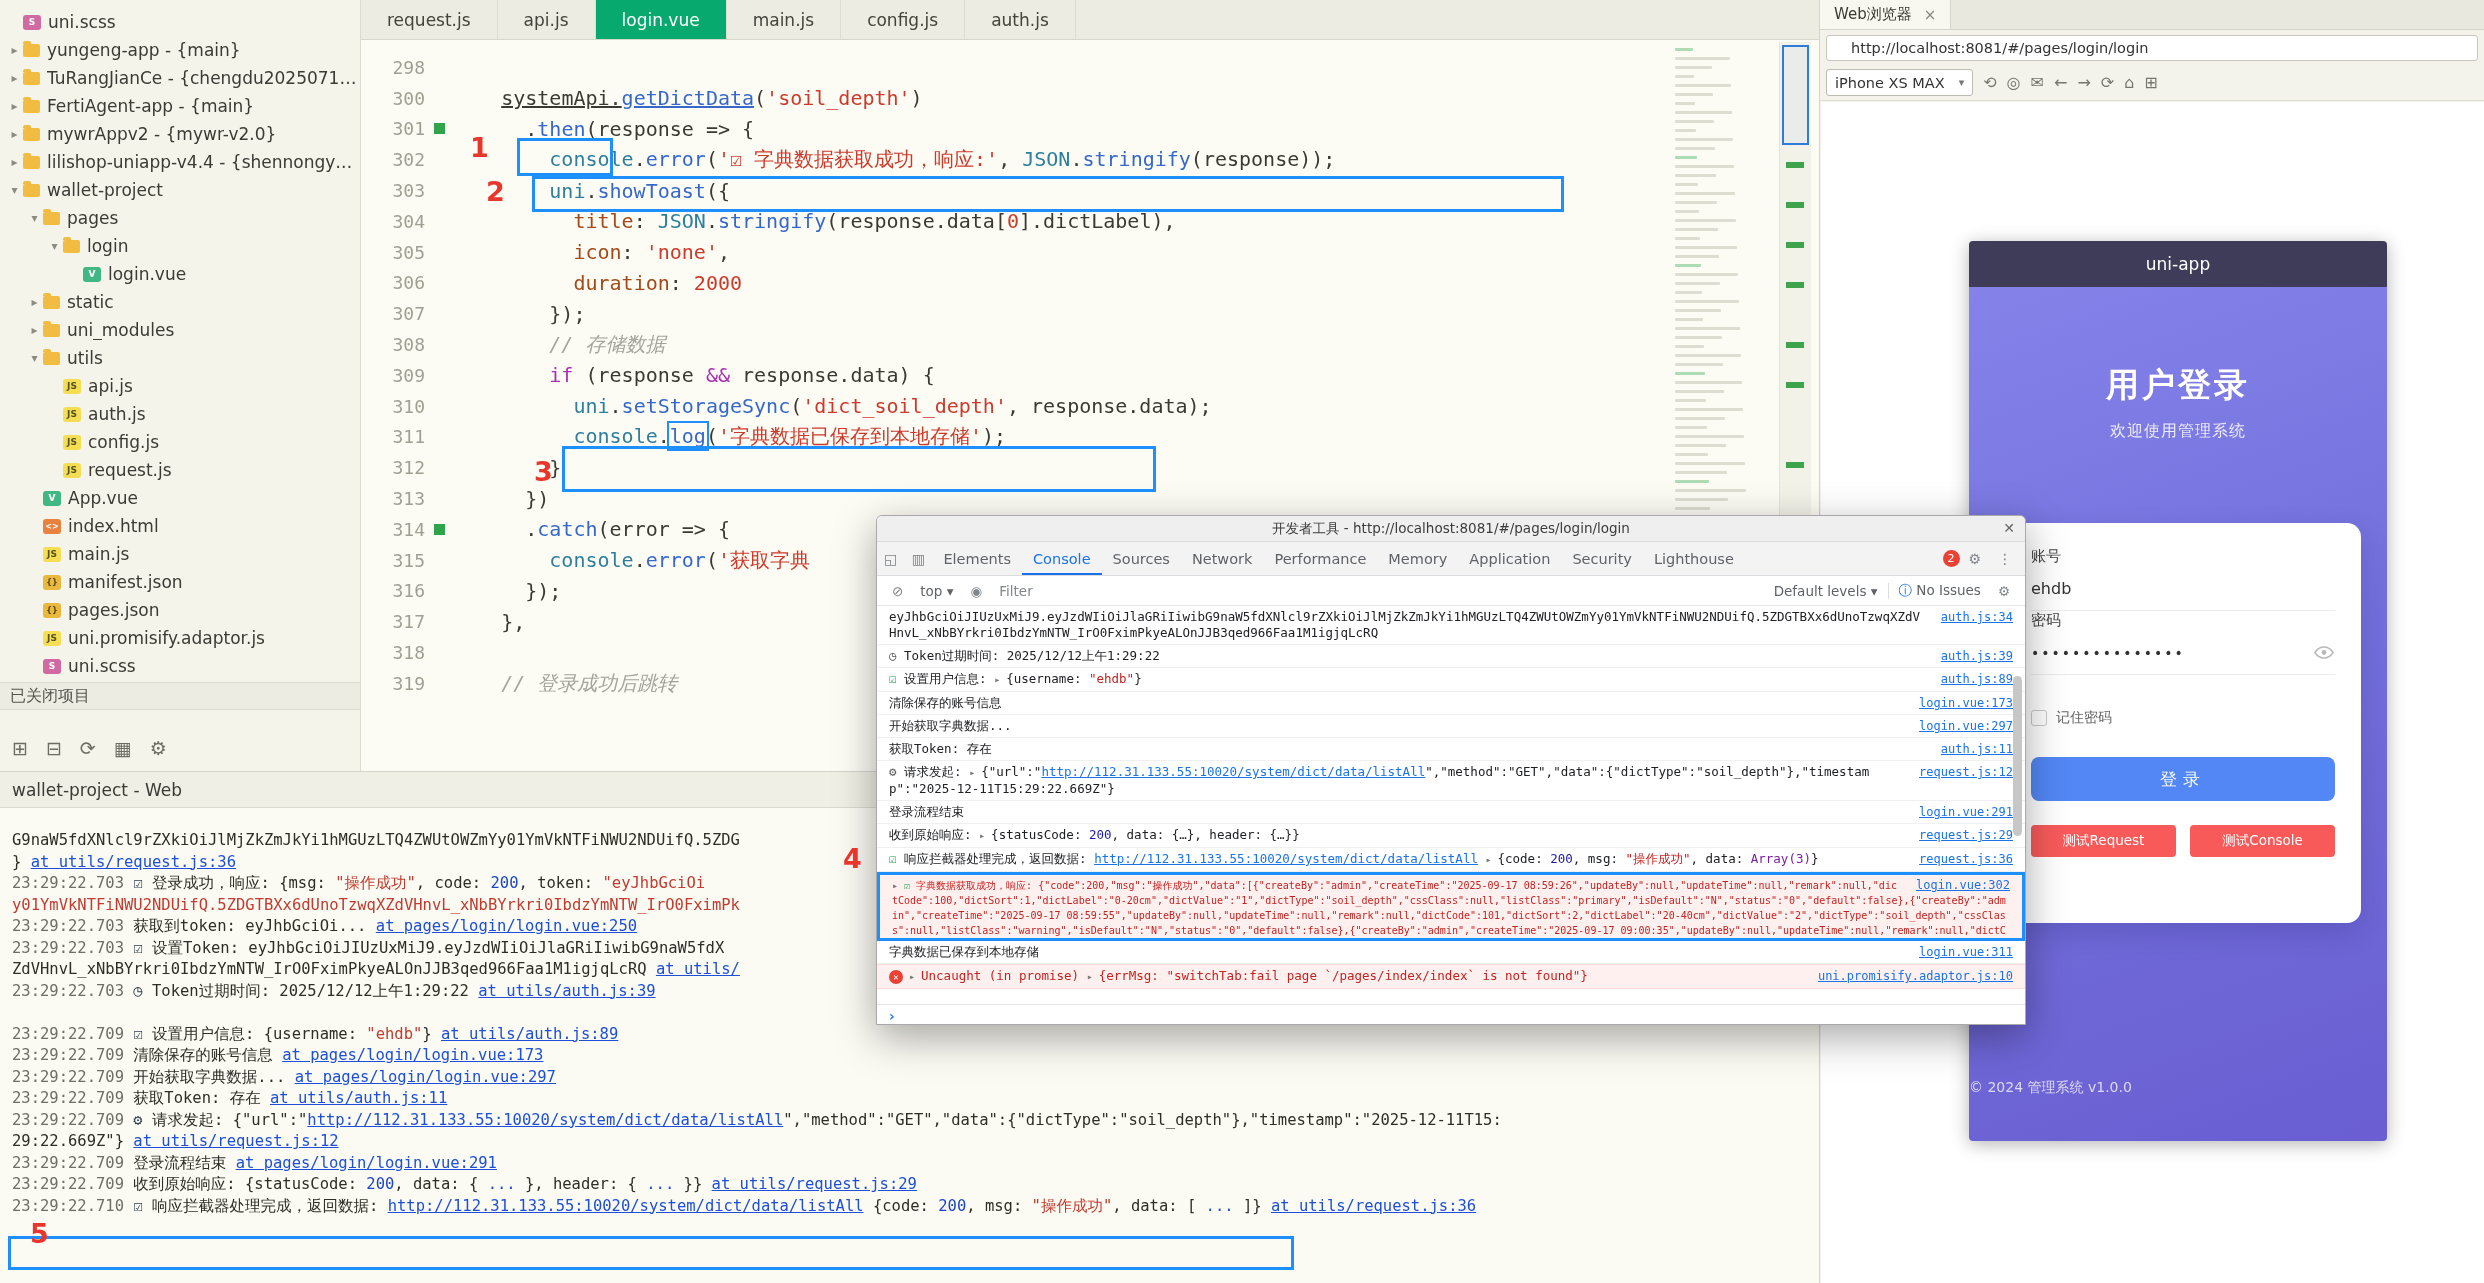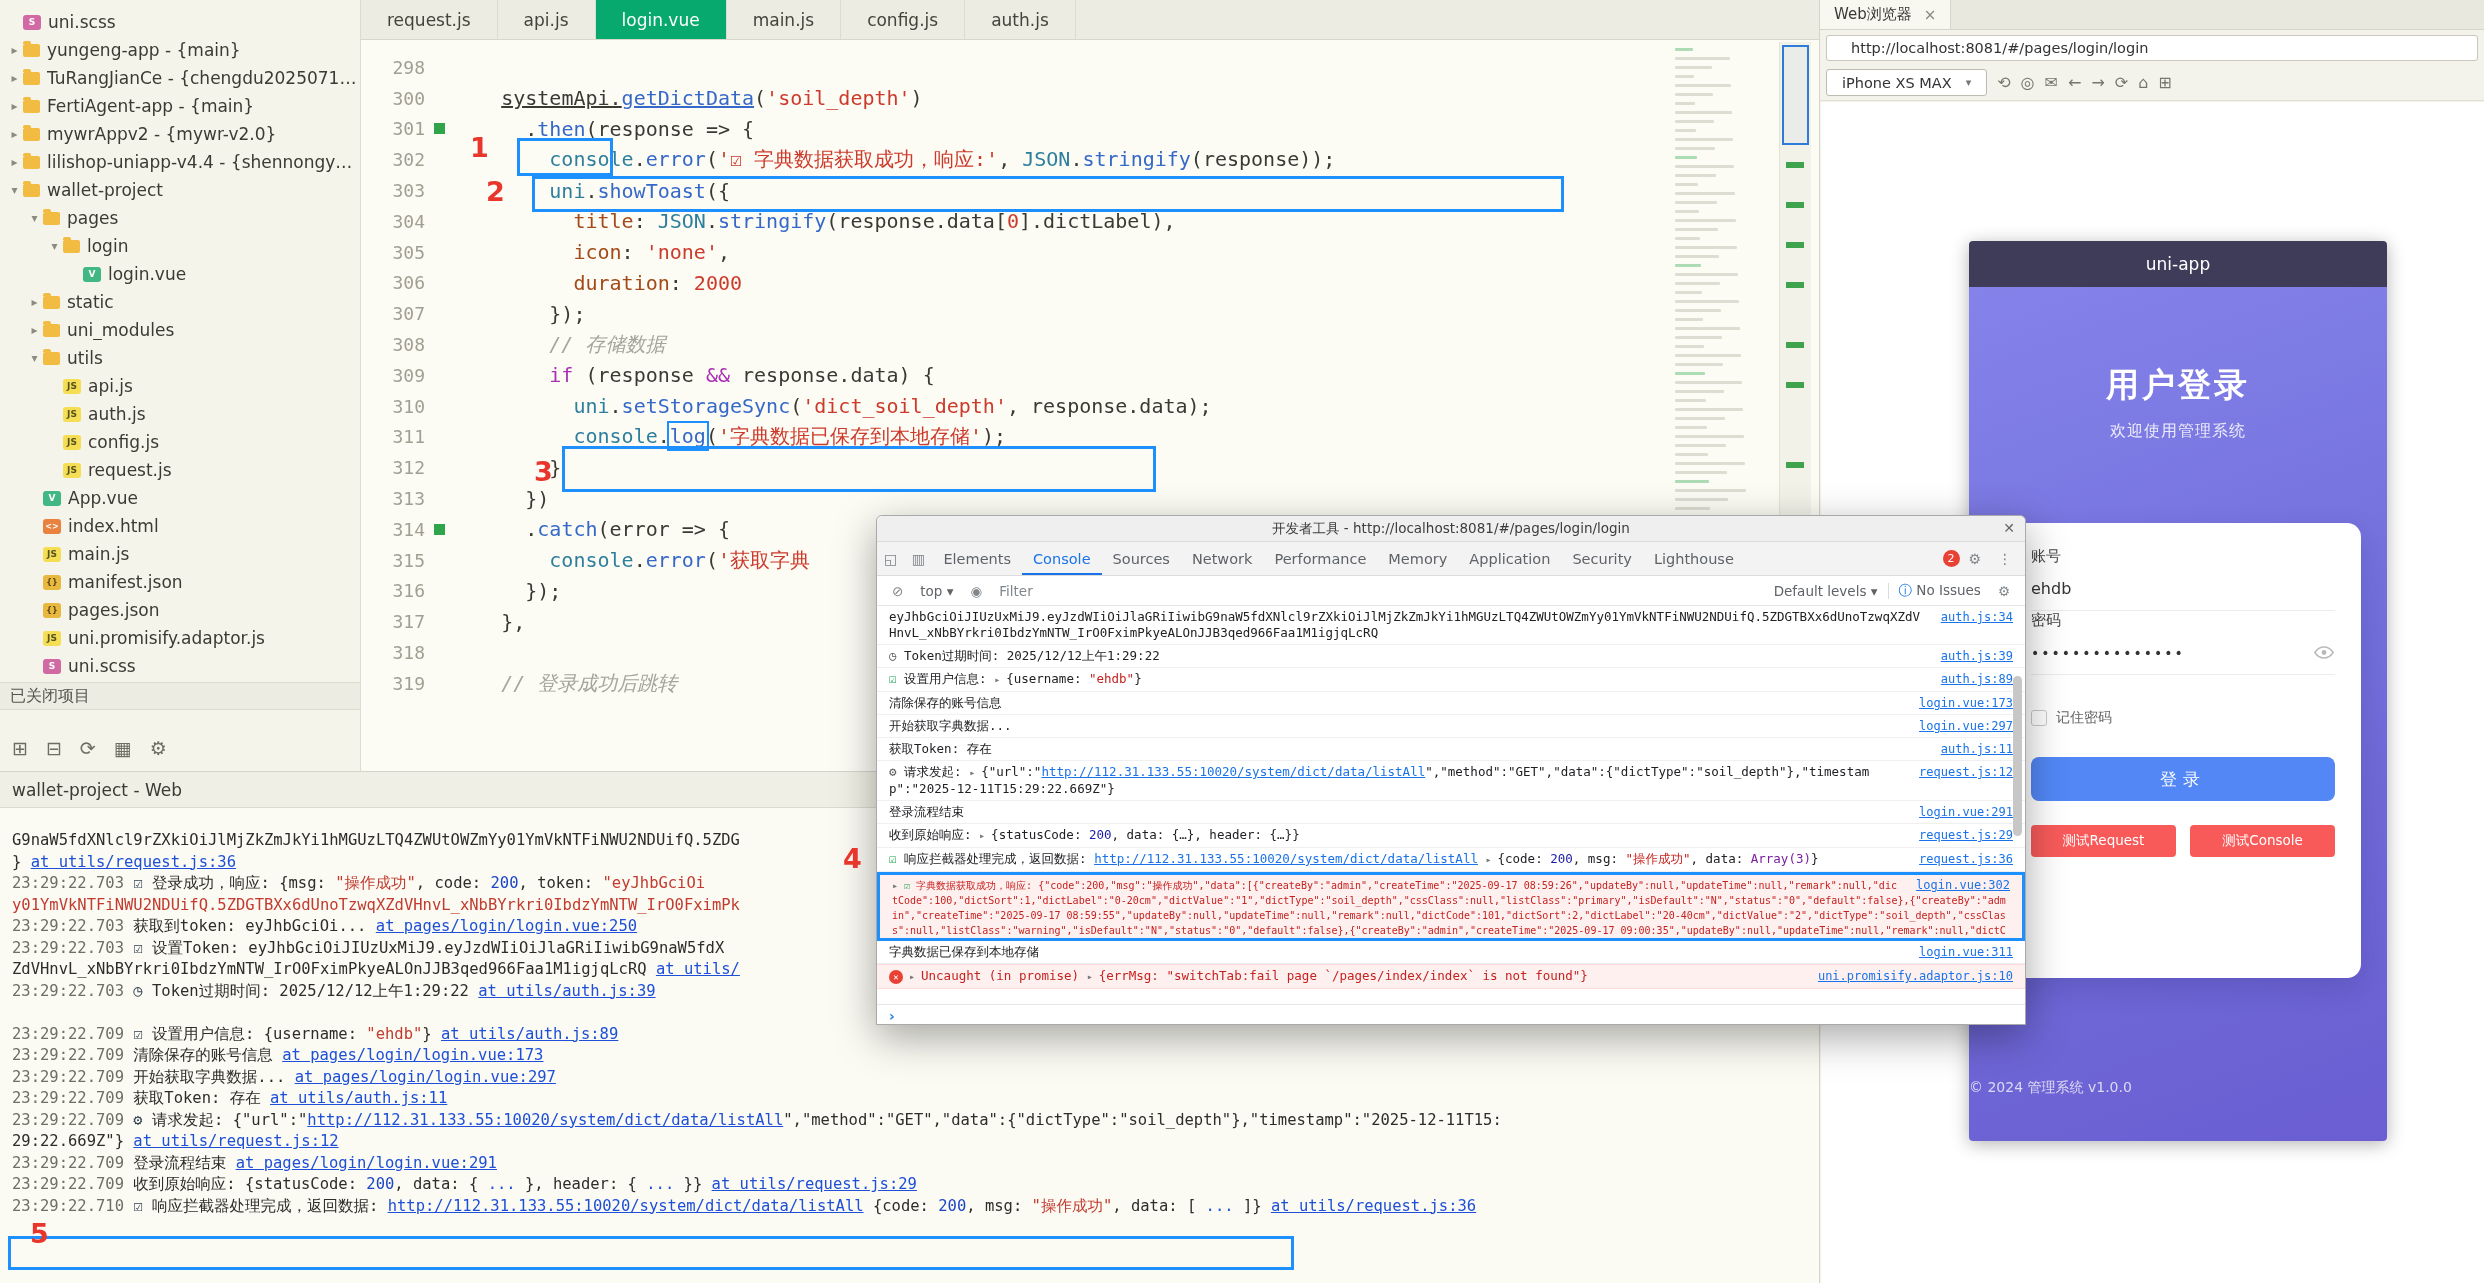--- a/index.html
+++ b/index.html
@@ -69,31 +69,31 @@
   #console-body .el{color:#1D4FD8}
 
   
   #panel{position:absolute;left:1819px;top:0;width:665px;height:1283px;background:#F4F3EB;border-left:1px solid #D6D5CA}
   .p-tabs{height:30px;background:#E9E8DE;display:flex;border-bottom:1px solid #D6D5CA}
   .p-tab{background:#F8F7F0;padding:0 14px;display:flex;align-items:center;gap:12px;font-size:15px;color:#3B3B35;border-right:1px solid #D6D5CA;cursor:pointer}
   .p-close{color:#8A897E;cursor:pointer}
   .p-url-row{height:35px;display:flex;align-items:center;padding:0 6px}
   .p-url{flex:1;height:26px;background:#fff;border:1px solid #C9C8BD;border-radius:3px;display:flex;align-items:center;padding:0 24px;font-size:14.5px;color:#333;overflow:hidden;white-space:nowrap}
   .p-dev-row{height:36px;display:flex;align-items:center;gap:6px;padding:0 6px;border-bottom:1px solid #E0DFD4}
-  .p-select{height:27px;border:1px solid #BDBCB1;background:#fff;border-radius:3px;display:flex;align-items:center;padding:0 15px;font-size:14.5px;color:#333;gap:14px;cursor:pointer}
+  .p-select{height:27px;border:1px solid #BDBCB1;background:#fff;border-radius:3px;display:flex;align-items:center;padding:0 8px;font-size:14.5px;color:#333;gap:14px;cursor:pointer}
   .p-select .caret{color:#777;font-size:11px}
   .p-icons{display:flex;gap:2px}
   .p-ico{color:#77766C;font-size:16px;padding:0 4px;cursor:pointer}
   .p-preview{position:absolute;left:1px;top:102px;right:0;bottom:0;background:#FFFFFF}
   #phone{position:absolute;left:148px;top:139px;width:418px;height:900px;box-shadow:0 3px 18px rgba(0,0,0,.3);border-radius:4px;overflow:hidden;background:#fff}
   .ph-nav{height:46px;background:#3F3C5A;color:#fff;display:flex;align-items:center;justify-content:center;font-size:17px}
   .ph-body{position:absolute;top:46px;left:0;right:0;bottom:0;background:linear-gradient(160deg,#8583EA 0%,#7370DC 45%,#6A5ED2 100%)}
   .ph-h1{margin-top:76px;text-align:center;color:#fff;font-size:33px;font-weight:bold;letter-spacing:3px}
   .ph-h2{margin-top:13px;text-align:center;color:rgba(255,255,255,.85);font-size:16px;letter-spacing:1px}
-  .ph-card{position:absolute;left:36px;right:26px;top:236px;height:455px;background:#fff;border-radius:14px;box-shadow:0 10px 28px rgba(30,30,90,.18);padding:24px 26px}
+  .ph-card{position:absolute;left:36px;right:26px;top:236px;height:400px;background:#fff;border-radius:14px;box-shadow:0 10px 28px rgba(30,30,90,.18);padding:24px 26px}
   .f-label{font-size:15px;color:#444;height:20px}
   .f-label.mt{}
   .f-input{height:44px;border-bottom:1px solid #ECECEC;display:flex;align-items:center;font-size:16px;color:#333}
   .f-input .dots{letter-spacing:2px;font-size:14px;color:#333;flex:1}
   .eye{flex:none;cursor:pointer}
   .remember{margin-top:34px;display:flex;align-items:center;gap:9px;font-size:14px;color:#666;cursor:pointer}
   .cb{width:16px;height:16px;border:1px solid #C9C9C9;border-radius:3px;background:#fff}
   .login-btn{margin-top:30px;height:44px;background:#5287F5;border-radius:8px;color:#fff;font-size:17px;display:flex;align-items:center;justify-content:center;letter-spacing:6px;cursor:pointer}
   .test-row{margin-top:24px;display:flex;gap:14px}
   .test-btn{flex:1;height:32px;background:#F85A5A;border-radius:4px;color:#fff;font-size:13.5px;display:flex;align-items:center;justify-content:center;cursor:pointer}

